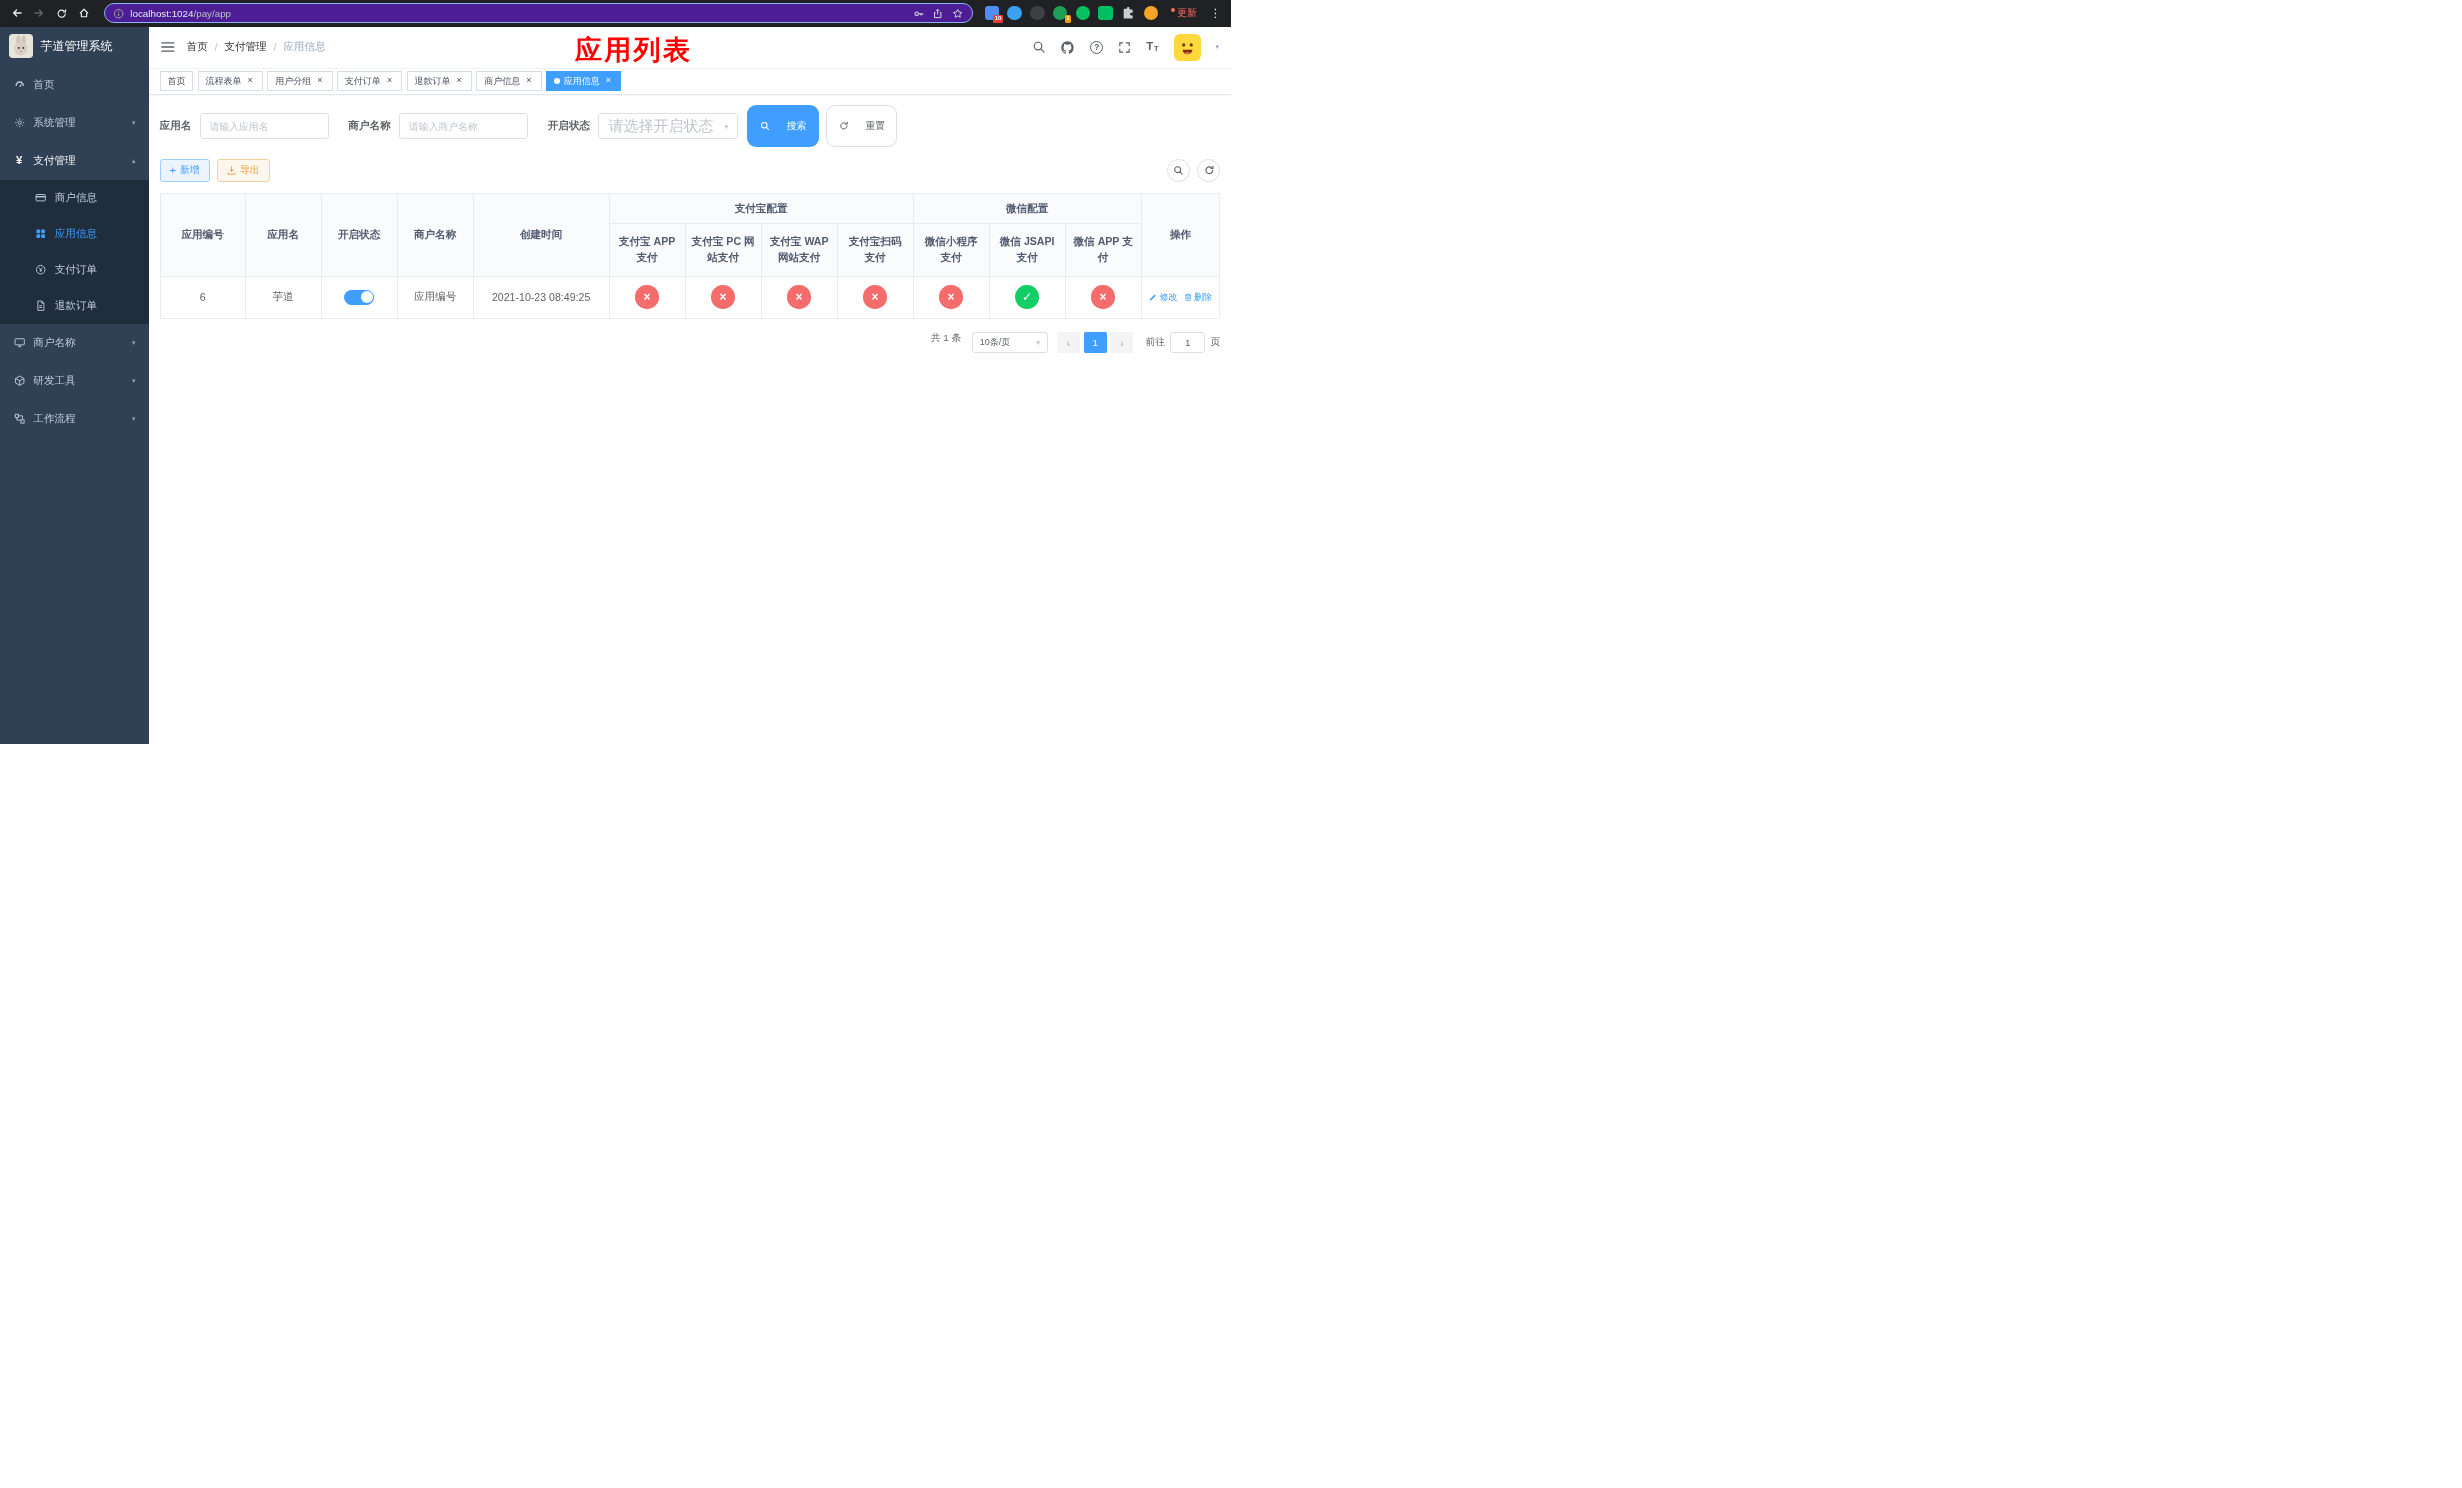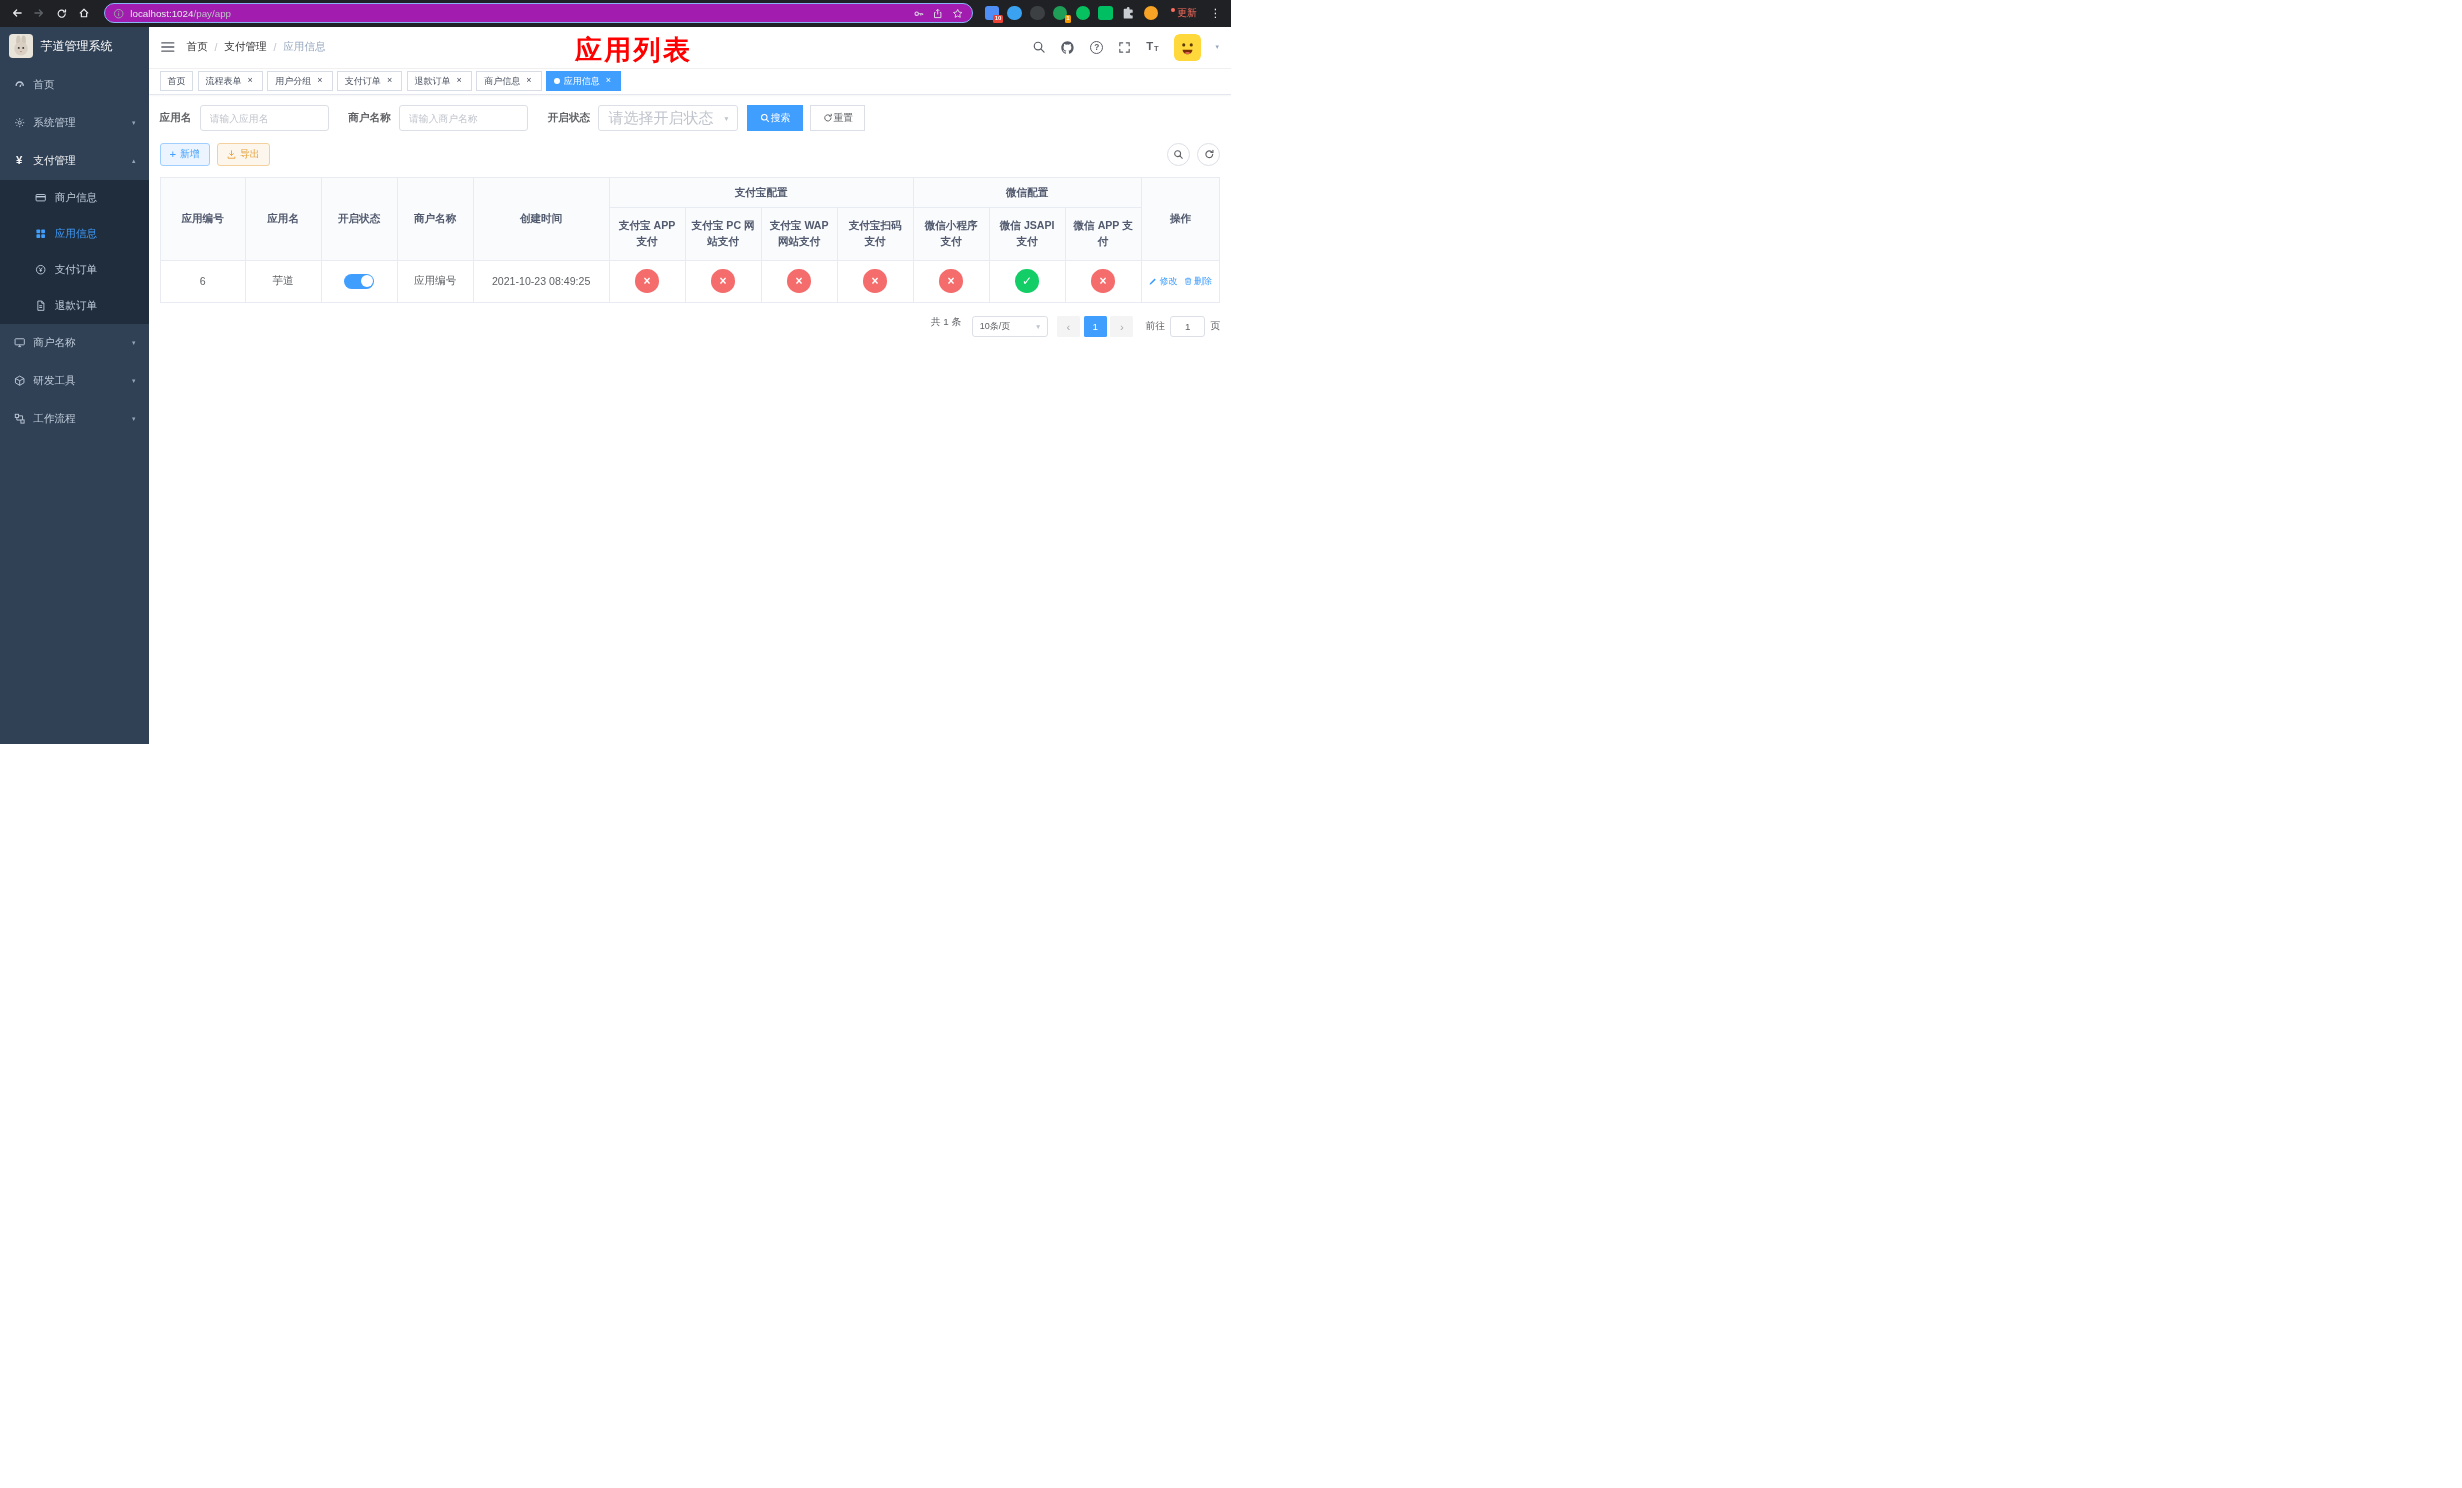--- a/index.html
+++ b/index.html
@@ -9,21 +9,21 @@
 *{box-sizing:border-box;margin:0;padding:0;}
 html,body{width:1231px;height:744px;overflow:hidden;}
 body{font-family:"Liberation Sans","DejaVu Sans",sans-serif;background:#fff;}
 svg{display:block;}
 button{font-family:inherit;}
 
 
 .chrome{height:26.5px;background:#202124;display:flex;align-items:center;padding:0 7.6px;gap:4.5px;}
 .nav-btn{width:18px;height:18px;border-radius:50%;display:flex;align-items:center;justify-content:center;color:#e8eaed;flex:0 0 auto;cursor:pointer;}
 .nav-btn.disabled{color:#5f6368;}
-.omnibox{height:19.7px;flex:0 0 869px;margin-left:6px;background:#a21caf;border:1.5px solid #8ab4f8;border-radius:10.6px;display:flex;align-items:center;padding:0 8.3px;color:#e8eaed;font-size:9.8px;gap:6px;cursor:text;}
+.omnibox{height:19.7px;flex:0 0 869px;margin-left:6px;background:#4c1d95;border:1.5px solid #8ab4f8;border-radius:10.6px;display:flex;align-items:center;padding:0 8.3px;color:#e8eaed;font-size:9.8px;gap:6px;cursor:text;}
 .omni-info{color:#9aa0a6;flex:0 0 auto;}
 .omni-url{flex:1;white-space:nowrap;overflow:hidden;}
 .omni-url .host{color:#e8eaed;}
 .omni-url .path{color:#bdc1c6;}
 .omni-icons{display:flex;align-items:center;gap:8.3px;color:#dadce0;}
 .ext-area{display:flex;align-items:center;gap:6.8px;margin-left:7.6px;flex:1;justify-content:space-between;}
 .ext{width:14.4px;height:14.4px;border-radius:50%;position:relative;flex:0 0 auto;cursor:pointer;}
 .ext.sq{border-radius:3px;}
 .ext .badge{position:absolute;right:-3.8px;bottom:-2.3px;background:#e94235;color:#fff;font-size:6px;line-height:7.6px;padding:0 1.5px;border-radius:1.5px;font-weight:700;}
 .ext .badge.org{background:#f29900;}
@@ -76,21 +76,21 @@
 .filter{display:flex;align-items:center;}
 .fitem{display:flex;align-items:center;margin-right:19.7px;}
 .flabel{font-size:10.6px;font-weight:700;color:#606266;margin-right:8.3px;white-space:nowrap;}
 .tinput{height:26px;border:0.8px solid #dcdfe6;border-radius:3px;background:#fff;display:flex;align-items:center;padding:0 9px;}
 .tinput input{border:none;outline:none;width:100%;font-size:9.8px;color:#606266;font-family:inherit;background:transparent;}
 .tinput input::placeholder{color:#c0c4cc;}
 .w170{width:129px;}.w185{width:140px;}
 .sel{cursor:pointer;}
 .ph{color:#c0c4cc;font-size:15px;white-space:nowrap;}
 .selcaret{color:#c0c4cc;font-size:7.6px;margin-left:auto;}
-.btn{height:26px;border-radius:0;font-size:9.8px;display:inline-flex;align-items:center;gap:1px;padding:0 11.4px;cursor:pointer;border:0.8px solid transparent;}
+.btn{height:42px;border-radius:9px;font-size:9.8px;display:inline-flex;align-items:center;gap:17px;padding:0 11.4px;cursor:pointer;border:0.8px solid transparent;}
 .btn-primary{background:var(--primary);color:#fff;}
 .btn-default{background:#fff;border-color:#dcdfe6;color:#606266;margin-left:7.6px;}
 .filter .btn-primary{margin-left:-10.6px;}
 .toolbar{display:flex;align-items:center;margin-top:12px;}
 .btn-sm{height:23px;padding:0 9px;font-size:9.8px;border-radius:3px;display:inline-flex;align-items:center;gap:3.8px;cursor:pointer;}
 .btn-plain-blue{background:#ecf5ff;border:0.8px solid #a0cfff;color:var(--primary);}
 .btn-plain-yellow{background:#fdf6ec;border:0.8px solid #f3d19e;color:#e6a23c;margin-left:7.6px;}
 .plus{font-size:11.4px;line-height:1;}
 .tb-right{margin-left:auto;display:flex;gap:7.6px;}
 .cbtn{width:23px;height:23px;border-radius:50%;border:0.8px solid #dcdfe6;background:#fff;display:flex;align-items:center;justify-content:center;color:#606266;cursor:pointer;}

